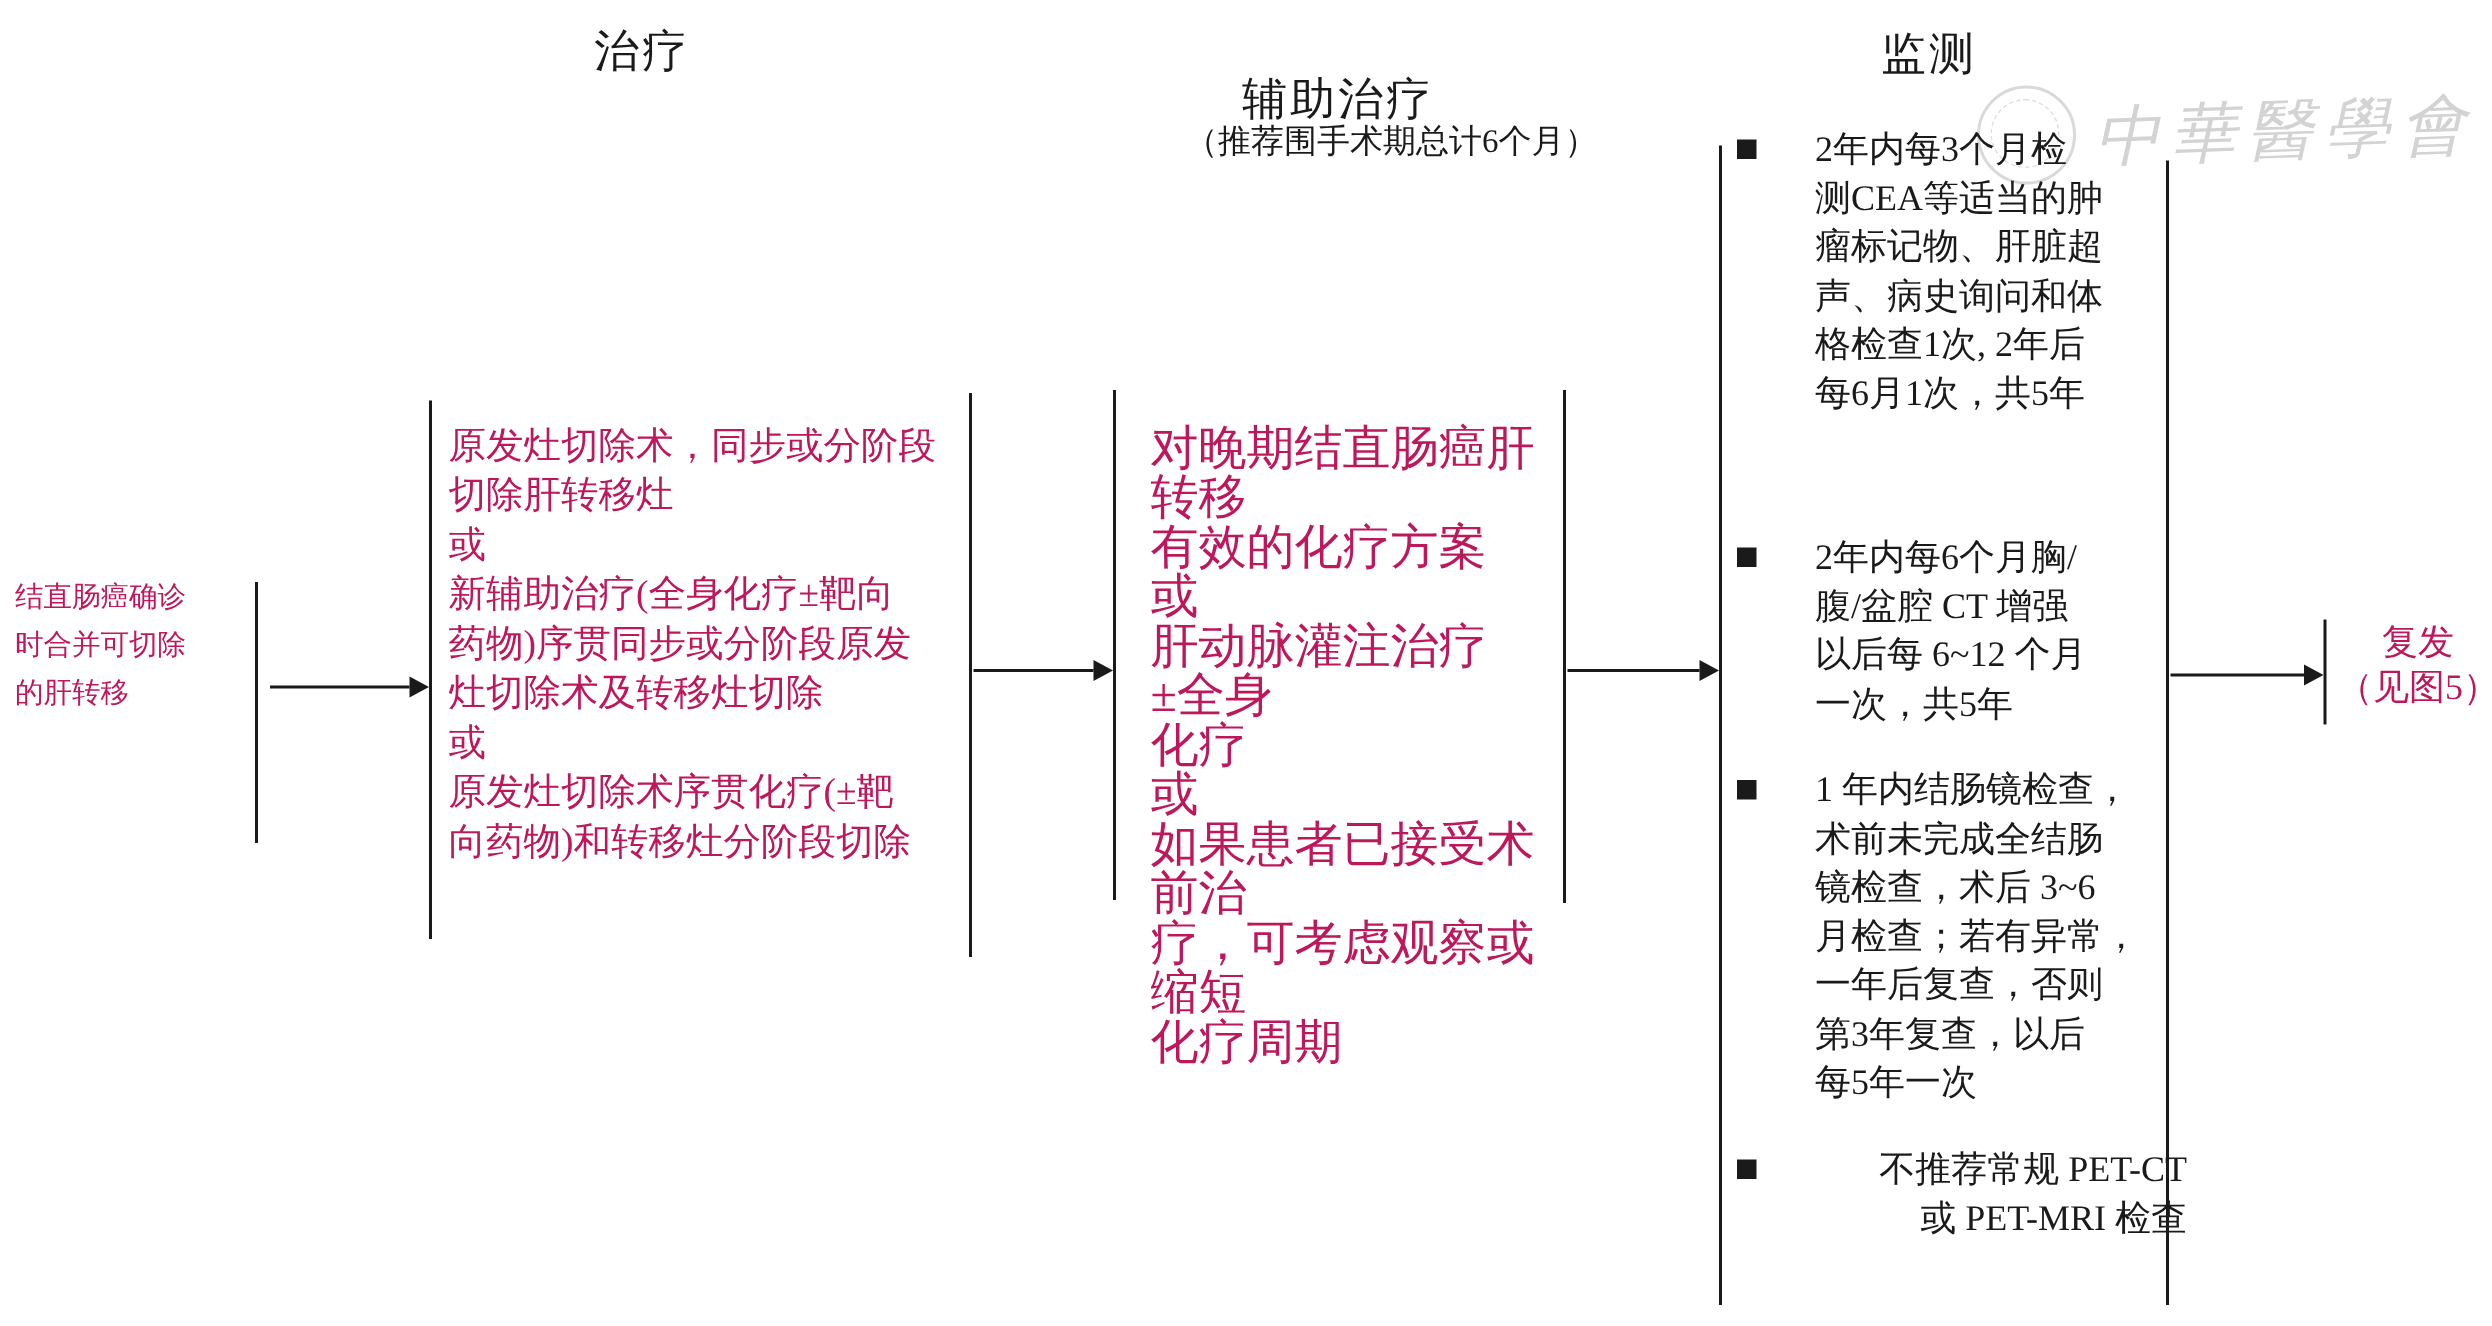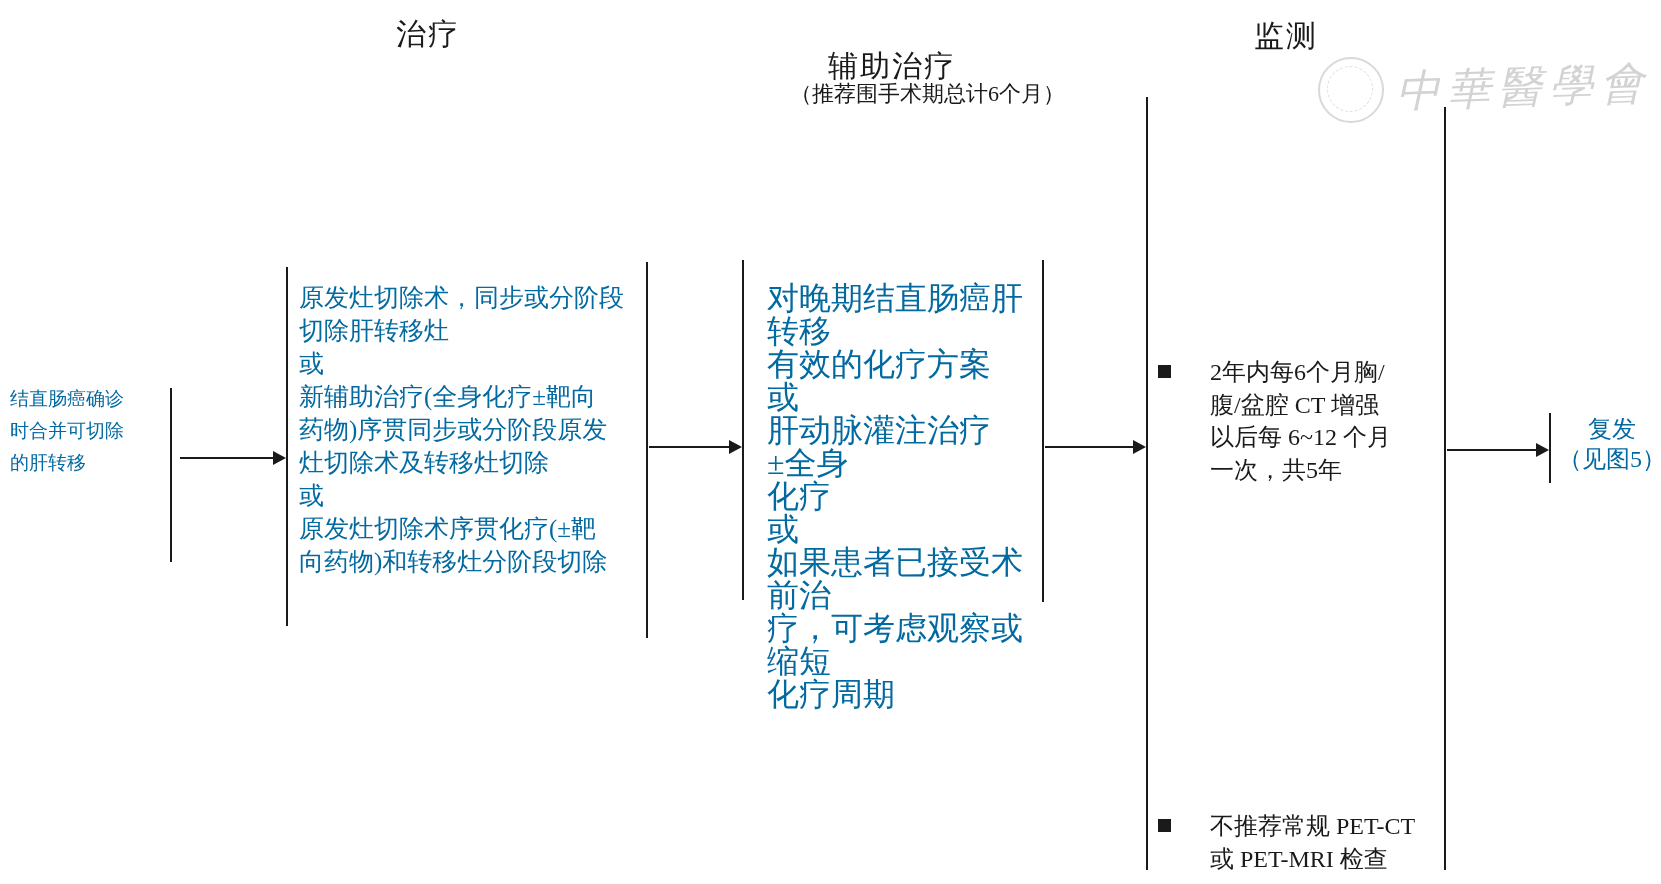--- a/index.html
+++ b/index.html
@@ -13,21 +13,21 @@
     height: 884px;
     background: #ffffff;
     font-family: "Liberation Serif", "DejaVu Serif", serif;
     color: #1a1a1a;
     overflow: hidden;
     text-decoration: underline;
   }
   .txt {
     position: absolute;
     white-space: pre-line;
-    color: #0369a1;
+    color: #be185d;
   }
   .hdr {
     position: absolute;
     font-size: 30px;
     letter-spacing: 2px;
   }
   .h-treatment  { left: 396px; top: 14px; }
   .h-adjuvant   { left: 828px; top: 14px; margin-top: 32px; }
   .h-monitoring { left: 1254px; top: 16px; }
   .adj-note {
@@ -95,21 +95,21 @@
   .bullet {
     position: absolute;
     left: 1158px;
     width: 300px;
     display: flex;
     align-items: flex-start;
   }
   .b1 { top: 84px; }
   .b2 { top: 356px; }
   .b3 { top: 511px; }
-  .b4 { top: 810px; }
+  .b4 { top: 764px; text-align: right; }
   .bullet-square {
     flex: 0 0 auto;
     width: 13px;
     height: 13px;
     background: #1a1a1a;
     margin-top: 9px;
   }
   .bullet-text {
     margin-left: 39px;
     width: 248px;
@@ -189,29 +189,48 @@
 或
 如果患者已接受术前治
 疗，可考虑观察或缩短
 化疗周期</div>
   <div class="vline v-adj-right"></div>
 
   <div class="arrow a3"></div>
 
   <div class="vline v-mon-left"></div>
 
+  <div class="bullet b1">
+    <div class="bullet-square"></div>
+    <div class="bullet-text">2年内每3个月检
+测CEA等适当的肿
+瘤标记物、肝脏超
+声、病史询问和体
+格检查1次, 2年后
+每6月1次，共5年</div>
+  </div>
 
   <div class="bullet b2">
     <div class="bullet-square"></div>
     <div class="bullet-text">2年内每6个月胸/
 腹/盆腔 CT 增强
 以后每 6~12 个月
 一次，共5年</div>
   </div>
 
+  <div class="bullet b3">
+    <div class="bullet-square"></div>
+    <div class="bullet-text">1 年内结肠镜检查，
+术前未完成全结肠
+镜检查，术后 3~6
+月检查；若有异常，
+一年后复查，否则
+第3年复查，以后
+每5年一次</div>
+  </div>
 
   <div class="bullet b4">
     <div class="bullet-square"></div>
     <div class="bullet-text">不推荐常规 PET-CT
 或 PET-MRI 检查</div>
   </div>
 
   <div class="vline v-mon-right"></div>
 
   <div class="arrow a4"></div>

